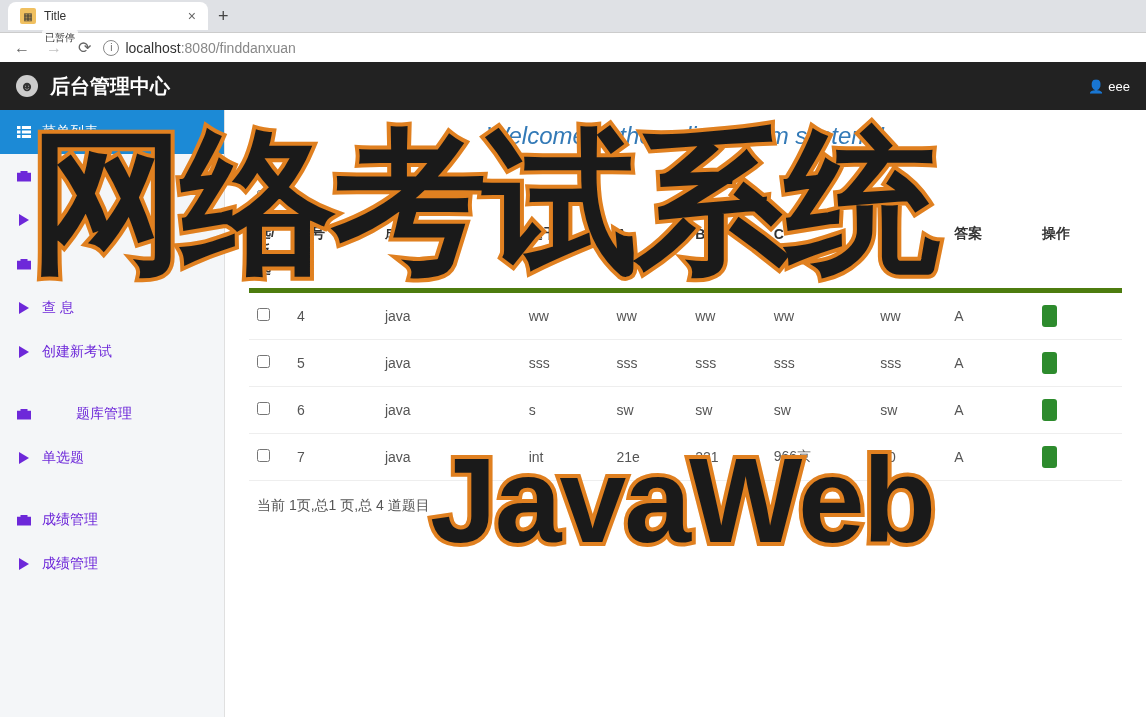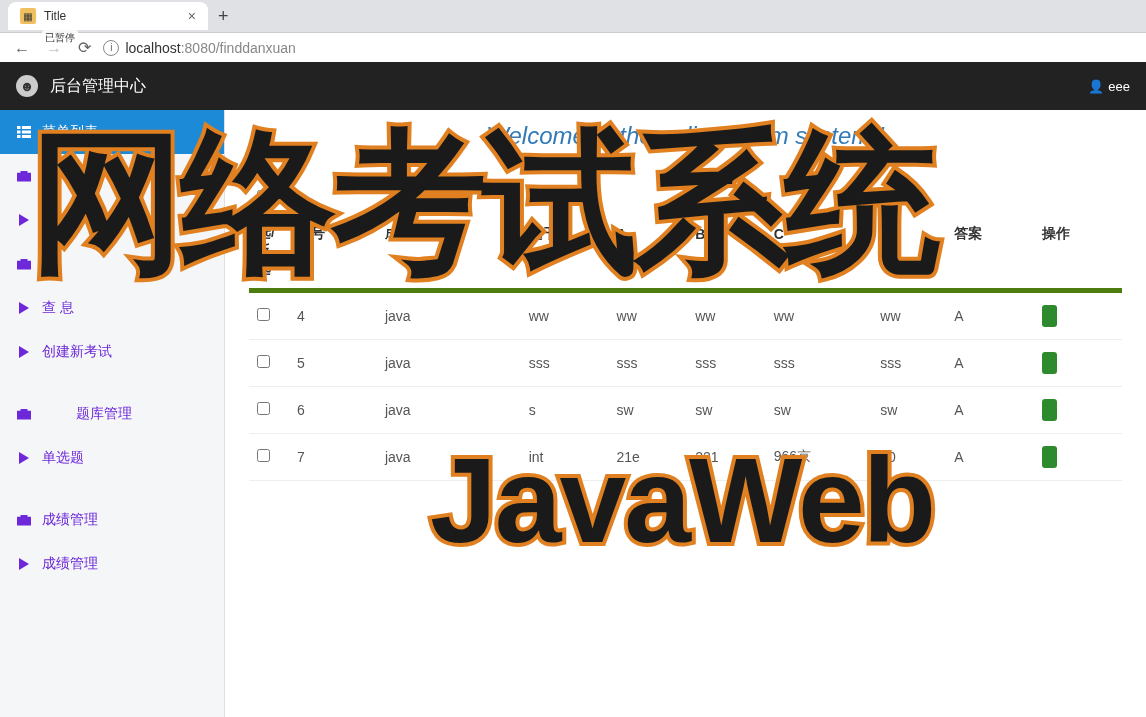--- a/index.html
+++ b/index.html
@@ -16,21 +16,21 @@
     .nav-btn { color: #666; font-size: 16px; cursor: pointer; padding: 2px 4px; }
     .badge-small { position: absolute; top: 30px; left: 18px; font-size: 10px; color: #333; background: rgba(255,255,255,0.8); padding: 1px 3px; border-radius: 2px; z-index: 5; margin-left: 24px; }
     .url-area { flex: 1; display: flex; align-items: center; gap: 6px; color: #555; font-size: 14px; }
     .url-host { color: #333; }
     .url-path { color: #888; }
     .info-icon { width: 16px; height: 16px; border: 1px solid #888; border-radius: 50%; display: flex; align-items: center; justify-content: center; font-size: 10px; color: #666; }
     
     
     .app-header { background: #222; color: #fff; height: 48px; display: flex; align-items: center; padding: 0 16px; }
     .globe-icon { width: 22px; height: 22px; background: #ccc; border-radius: 50%; margin-right: 12px; display: flex; align-items: center; justify-content: center; font-size: 14px; color: #333; }
-    .app-title { font-size: 16px; font-weight: normal; }
+    .app-title { font-size: 20px; font-weight: bold; }
     .user-area { margin-left: auto; display: flex; align-items: center; gap: 4px; font-size: 13px; }
     
     
     .layout { display: flex; height: calc(100% - 110px); }
     
     
     .sidebar { width: 225px; background: #f4f6f8; border-right: 1px solid #e0e0e0; }
     .side-item { display: flex; align-items: center; padding: 13px 16px; font-size: 14px; color: #6d28d9; cursor: pointer; gap: 10px; }
     .side-item.active { background: #1c8ad6; color: #fff; }
     .side-icon { width: 16px; display: flex; align-items: center; justify-content: center; font-size: 13px; }
@@ -200,17 +200,18 @@
     <td>21e</td>
     <td>221</td>
     <td>966京</td>
     <td>10</td>
     <td>A</td>
     <td><span class="action-btn">&nbsp;</span></td>
   </tr>
         </tbody>
     </table>
 
+    <div class="pagination">当前 1页,总1 页,总 4 道题目</div>
   </div>
 </div>
 
 <div class="overlay-text overlay1">网络考试系统</div>
 <div class="overlay-text overlay2">JavaWeb</div>
 
 </body></html>

